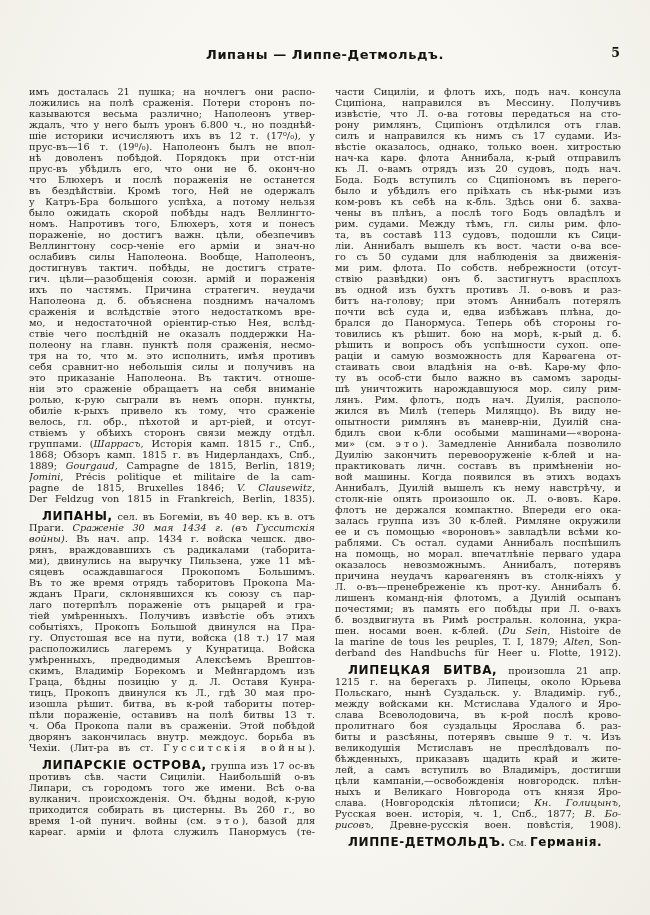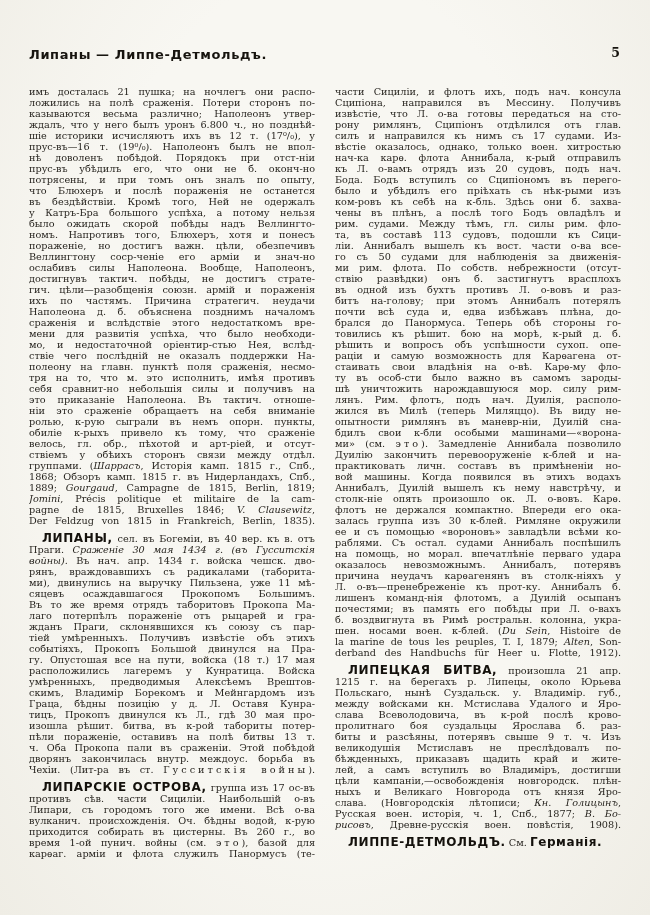--- a/index.html
+++ b/index.html
@@ -4,21 +4,21 @@
 <style>
   html,body{margin:0;padding:0;}
   body{width:650px;height:915px;background:#e8e6df;overflow:hidden;}
   .page{
     width:650px;height:915px;box-sizing:border-box;
     padding:44px 29px 0 29px;
     background:radial-gradient(ellipse at 50% 42%, #f8f7f2 55%, #efede5 100%);
     font-family:"DejaVu Serif","Liberation Serif",serif;
     color:#211e19;
   }
-  .header{position:relative;height:16px;text-align:left;}
+  .header{position:relative;height:16px;text-align:center;}
   .header-title{
     font-family:"DejaVu Sans","Liberation Sans",sans-serif;
     font-weight:700;font-size:13px;letter-spacing:0.6px;color:#17140f;
   }
   .page-number{
     position:absolute;right:1px;top:1px;
     font-size:12.5px;font-weight:700;color:#17140f;
   }
   .columns{display:flex;gap:20px;margin-top:26px;}
   .col{width:292px;}
@@ -48,35 +48,33 @@
   <div class="columns">
     <div class="col">
         <div class="line">имъ досталась 21 пушка; на ночлегъ они распо-</div>
         <div class="line">ложились на полѣ сраженія. Потери сторонъ по-</div>
         <div class="line">казываются весьма различно; Наполеонъ утвер-</div>
         <div class="line">ждалъ, что у него былъ уронъ 6.800 ч., но позднѣй-</div>
         <div class="line">шіе историки исчисляютъ ихъ въ 12 т. (17⁰/₀), у</div>
         <div class="line">прус-въ—16 т. (19⁰/₀). Наполеонъ былъ не впол-</div>
         <div class="line">нѣ доволенъ побѣдой. Порядокъ при отст-ніи</div>
         <div class="line">прус-въ убѣдилъ его, что они не б. оконч-но</div>
-        <div class="line">потрясены, и при томъ онъ зналъ по опыту,</div>
         <div class="line">что Блюхеръ и послѣ пораженія не останется</div>
         <div class="line">въ бездѣйствіи. Кромѣ того, Ней не одержалъ</div>
         <div class="line">у Катръ-Бра большого успѣха, а потому нельзя</div>
         <div class="line">было ожидать скорой побѣды надъ Веллингто-</div>
         <div class="line">номъ. Напротивъ того, Блюхеръ, хотя и понесъ</div>
         <div class="line">пораженіе, но достигъ важн. цѣли, обезпечивъ</div>
         <div class="line">Веллингтону соср-ченіе его арміи и знач-но</div>
         <div class="line">ослабивъ силы Наполеона. Вообще, Наполеонъ,</div>
         <div class="line">достигнувъ тактич. побѣды, не достигъ страте-</div>
         <div class="line">гич. цѣли—разобщенія союзн. армій и пораженія</div>
         <div class="line">ихъ по частямъ. Причина стратегич. неудачи</div>
         <div class="line">Наполеона д. б. объяснена позднимъ началомъ</div>
         <div class="line">сраженія и вслѣдствіе этого недостаткомъ вре-</div>
-        <div class="line">мени для развитія успѣха, что было необходи-</div>
         <div class="line">мо, и недостаточной оріентир-стью Нея, вслѣд-</div>
         <div class="line">ствіе чего послѣдній не оказалъ поддержки На-</div>
         <div class="line">полеону на главн. пунктѣ поля сраженія, несмо-</div>
         <div class="line">тря на то, что м. это исполнить, имѣя противъ</div>
         <div class="line">себя сравнит-но небольшія силы и получивъ на</div>
         <div class="line">это приказаніе Наполеона. Въ тактич. отноше-</div>
         <div class="line">ніи это сраженіе обращаетъ на себя вниманіе</div>
         <div class="line">ролью, к-рую сыграли въ немъ опорн. пункты,</div>
         <div class="line">обиліе к-рыхъ привело къ тому, что сраженіе</div>
         <div class="line">велось, гл. обр., пѣхотой и арт-ріей, и отсут-</div>
@@ -88,22 +86,22 @@
         <div class="line">pagne de 1815, Bruxelles 1846; <span class="i">V. Clausewitz</span>,</div>
         <div class="line">Der Feldzug von 1815 in Frankreich, Berlin, 1835).</div>
         <div class="gap"></div>
         <div class="line ind"><span class="b">ЛИПАНЫ,</span> сел. въ Богеміи, въ 40 вер. къ в. отъ</div>
         <div class="line">Праги. <span class="i">Сраженіе 30 мая 1434 г. (въ Гусситскія</span></div>
         <div class="line"><span class="i">войны).</span> Въ нач. апр. 1434 г. войска чешск. дво-</div>
         <div class="line">рянъ, враждовавшихъ съ радикалами (таборита-</div>
         <div class="line">ми), двинулись на выручку Пильзена, уже 11 мѣ-</div>
         <div class="line">сяцевъ осаждавшагося Прокопомъ Большимъ.</div>
         <div class="line">Въ то же время отрядъ таборитовъ Прокопа Ма-</div>
+        <div class="line">жданъ Праги, склонявшихся къ союзу съ пар-</div>
         <div class="line">лаго потерпѣлъ пораженіе отъ рыцарей и гра-</div>
-        <div class="line">жданъ Праги, склонявшихся къ союзу съ пар-</div>
         <div class="line">тіей умѣренныхъ. Получивъ извѣстіе объ этихъ</div>
         <div class="line">событіяхъ, Прокопъ Большой двинулся на Пра-</div>
         <div class="line">гу. Опустошая все на пути, войска (18 т.) 17 мая</div>
         <div class="line">расположились лагеремъ у Кунратица. Войска</div>
         <div class="line">умѣренныхъ, предводимыя Алексѣемъ Врештов-</div>
         <div class="line">скимъ, Владимір Борекомъ и Мейнгардомъ изъ</div>
         <div class="line">Граца, бѣдны позицію у д. Л. Оставя Кунра-</div>
         <div class="line">тицъ, Прокопъ двинулся къ Л., гдѣ 30 мая про-</div>
         <div class="line">изошла рѣшит. битва, въ к-рой табориты потер-</div>
         <div class="line">пѣли пораженіе, оставивъ на полѣ битвы 13 т.</div>

